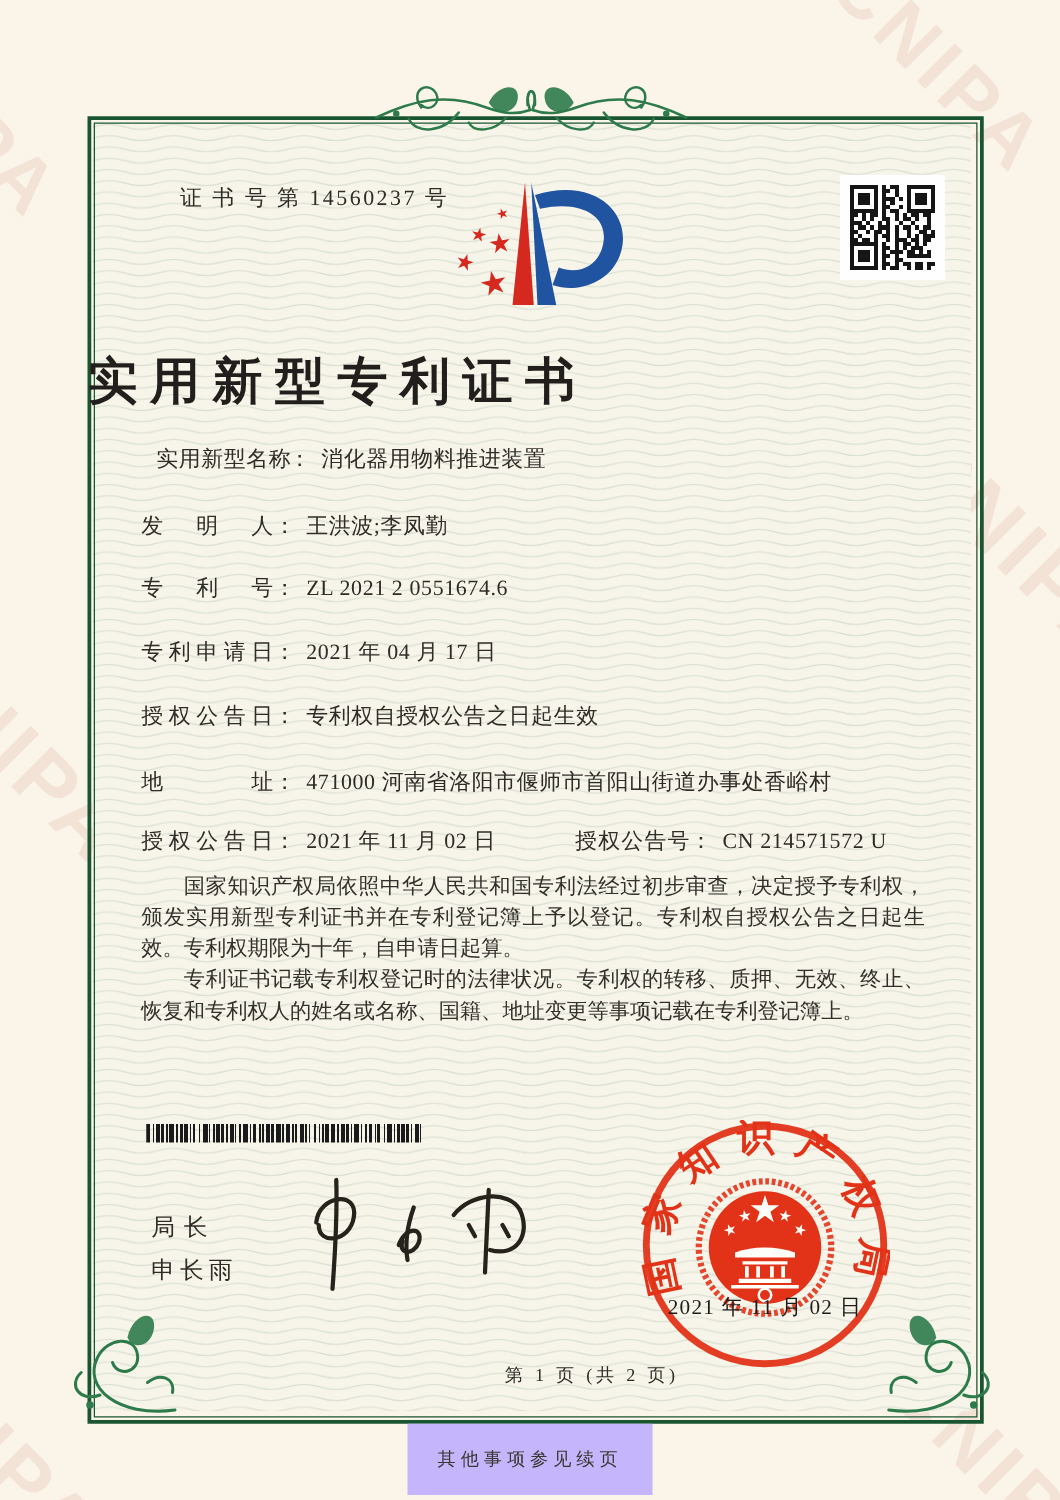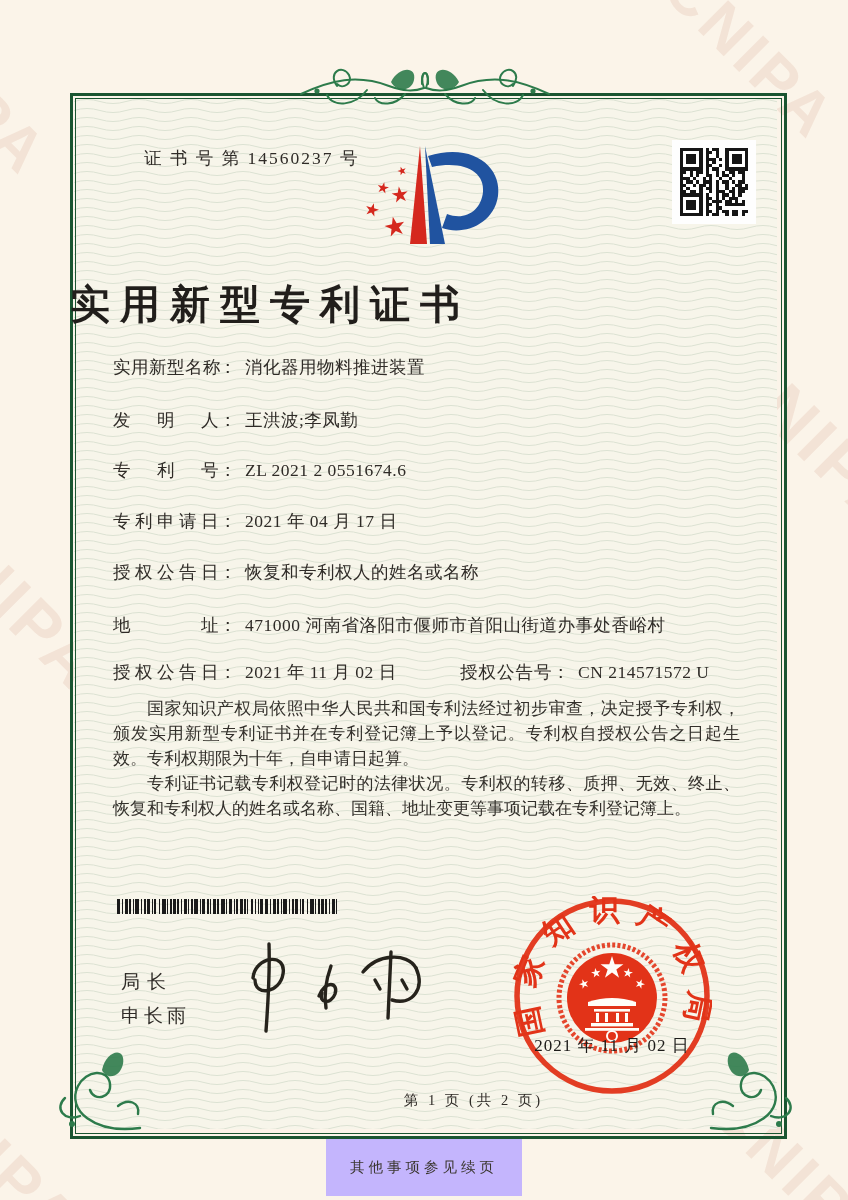--- a/index.html
+++ b/index.html
@@ -181,25 +181,25 @@
       <line x1="24" y1="49.5" x2="63" y2="49.5" stroke-dasharray="3 3 9 3 3 6 3"></line>
       <line x1="24" y1="52.5" x2="63" y2="52.5" stroke-dasharray="6 3 3 6 3 3 3 3"></line>
       <line x1="24" y1="55.5" x2="42" y2="55.5" stroke-dasharray="3 6 6 3"></line>
       <line x1="24" y1="58.5" x2="63" y2="58.5" stroke-dasharray="6 3 3 3 6 3 6 3"></line>
       <line x1="24" y1="61.5" x2="63" y2="61.5" stroke-dasharray="3 3 6 6 3 3 6 3"></line>
     </g>
   </svg>
 
   <h1 class="title">实用新型专利证书</h1>
 
-  <div class="row" style="top:355px;"><span class="flabel">实用新型名称</span><span>：</span><span class="fvalue">消化器用物料推进装置</span></div>
+  <div class="row" style="top:355px;margin-left:12px;"><span class="flabel">实用新型名称</span><span>：</span><span class="fvalue">消化器用物料推进装置</span></div>
   <div class="row" style="top:408px;"><span class="flabel">发明人</span><span>：</span><span class="fvalue">王洪波;李凤勤</span></div>
   <div class="row" style="top:458px;"><span class="flabel">专利号</span><span>：</span><span class="fvalue">ZL 2021 2 0551674.6</span></div>
   <div class="row" style="top:509px;"><span class="flabel">专利申请日</span><span>：</span><span class="fvalue">2021 年 04 月 17 日</span></div>
-  <div class="row" style="top:560px;"><span class="flabel">授权公告日</span><span>：</span><span class="fvalue">恢复和专利权人的姓名或名称</span></div>
+  <div class="row" style="top:560px;"><span class="flabel">授权公告日</span><span>：</span><span class="fvalue">专利权自授权公告之日起生效</span></div>
   <div class="row" style="top:613px;"><span class="flabel">地址</span><span>：</span><span class="fvalue">471000 河南省洛阳市偃师市首阳山街道办事处香峪村</span></div>
   <div class="row" style="top:660px;"><span class="flabel">授权公告日</span><span>：</span><span class="fvalue">2021 年 11 月 02 日</span></div>
   <div class="row" style="top:660px;left:460px;"><span class="flabel narrow">授权公告号</span><span>：</span><span class="fvalue">CN 214571572 U</span></div>
 
   <div class="body-text">
     <p>国家知识产权局依照中华人民共和国专利法经过初步审查，决定授予专利权，颁发实用新型专利证书并在专利登记簿上予以登记。专利权自授权公告之日起生效。专利权期限为十年，自申请日起算。</p>
     <p>专利证书记载专利权登记时的法律状况。专利权的转移、质押、无效、终止、恢复和专利权人的姓名或名称、国籍、地址变更等事项记载在专利登记簿上。</p>
   </div>
 
   <svg class="barcode" width="220" height="15" shape-rendering="crispEdges">

